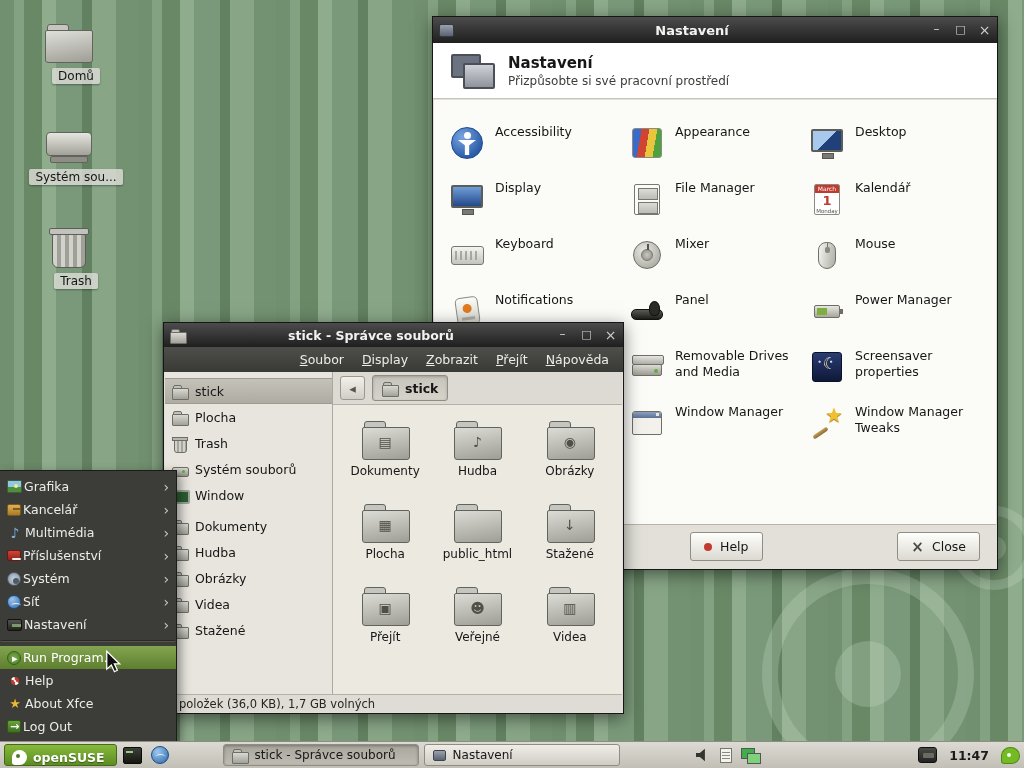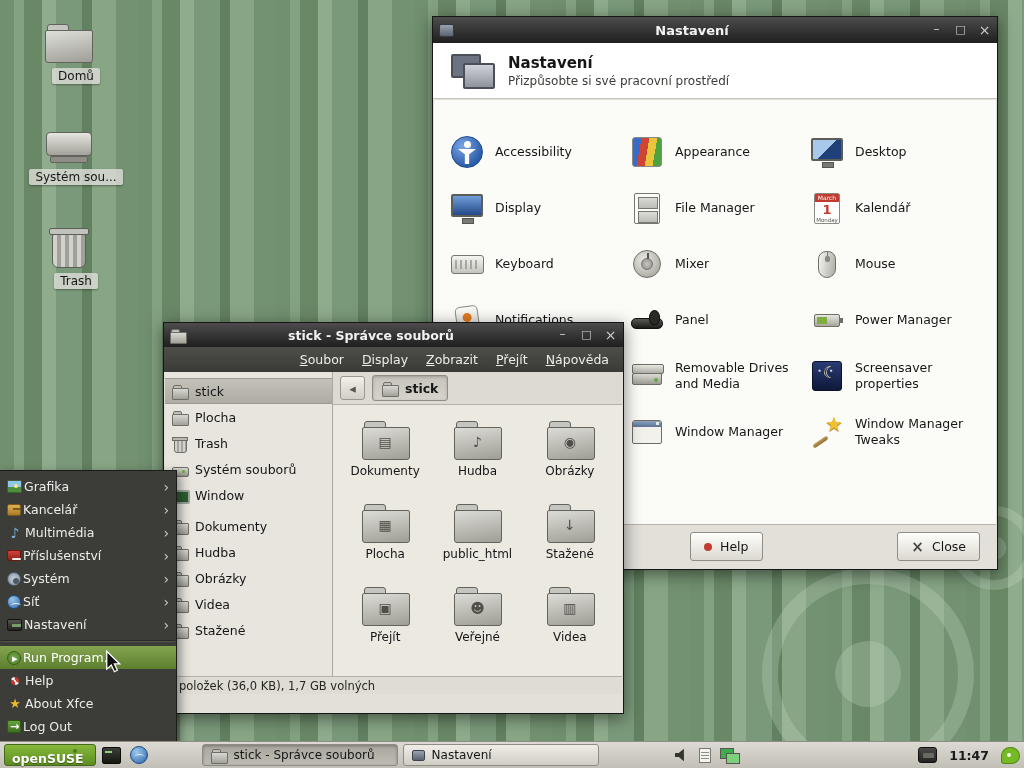--- a/index.html
+++ b/index.html
@@ -43,21 +43,21 @@
   .tb-appicon { width:15px; height:13px; flex:none; }
   .mini-settings { background:linear-gradient(#9aa2ae,#5a6370); border:1px solid #343a44; border-radius:2px; }
 
   
   #settings-win { left:432px; top:16px; width:566px; height:554px; z-index:20; }
   .s-header { height:56px; background:#fff; border-bottom:1px solid #c6c4bc; display:flex; align-items:center; gap:13px; padding:0 16px; }
   .s-title { font-size:15px; font-weight:bold; color:#161616; }
   .s-sub { font-size:12px; color:#3c3c38; margin-top:2px; }
   .s-body { position:absolute; left:1px; right:1px; top:83px; bottom:45px; background:#fbfbf8; padding:24px 10px 0 14px; }
   .s-grid { display:grid; grid-template-columns:1fr 1fr 1fr; grid-auto-rows:56px; column-gap:2px; }
-  .s-item { display:flex; align-items:center; gap:9px; }
+  .s-item { display:flex; align-items:flex-start; gap:9px; }
   .s-label { font-size:12.5px; color:#161616; line-height:1.25; }
   .btn-bar { position:absolute; left:1px; right:1px; bottom:1px; height:44px; background:#e2e0d8; border-top:1px solid #b6b4ac; }
   .btn { position:absolute; top:7px; display:inline-flex; align-items:center; gap:8px; height:29px; padding:0 13px; background:linear-gradient(#fefefc,#dbd9d0); border:1px solid #8f8d84; border-radius:3px; font-size:12.5px; color:#161616; font-family:inherit; }
   #help-btn { left:256px; }
   #close-btn { right:16px; }
   .buoy { width:8px; height:8px; border-radius:50%; border:4px dashed #c23b32; background:#fff; }
   .xmark::before { content:"×"; font-size:15px; font-weight:bold; color:#4a4a44; }
 
   
   .sic { width:38px; height:38px; flex:none; display:flex; align-items:center; justify-content:center; position:relative; }
@@ -124,21 +124,21 @@
   .fm-back { width:25px; height:24px; border:1px solid #9a988f; border-radius:3px; background:linear-gradient(#f2f0e8,#d0cec6); display:flex; align-items:center; justify-content:center; color:#55554e; }
   .fm-back::before { content:"◂"; font-size:13px; }
   .fm-path { height:26px; display:flex; align-items:center; gap:7px; padding:0 9px; border:1px solid #8f8d84; border-radius:3px; background:linear-gradient(#c7c4bc,#d6d3cb); box-shadow:inset 0 1px 3px rgba(0,0,0,.22); font-weight:bold; color:#161616; }
   .fm-files { flex:1; display:grid; grid-template-columns:repeat(3,1fr); grid-auto-rows:83px; padding:16px 6px 0; justify-items:center; }
   .file-item { width:88px; display:flex; flex-direction:column; align-items:center; gap:6px; }
   .file-label { font-size:12px; color:#161616; white-space:nowrap; }
   .big-folder { width:46px; height:37px; position:relative; }
   .big-folder::before { content:""; position:absolute; left:2px; top:0; width:20px; height:8px; background:#c6c6c0; border:1px solid #63635e; border-radius:3px 3px 0 0; }
   .big-folder::after { content:""; position:absolute; left:0; top:6px; width:46px; height:31px; background:linear-gradient(170deg,#dcdcd6,#9e9e96); border:1px solid #63635e; border-radius:2px 2px 3px 3px; }
   .big-folder .glyph { position:absolute; z-index:1; left:0; right:0; top:13px; text-align:center; font-size:14px; color:#504f48; }
-  .fm-status { position:absolute; left:1px; right:1px; bottom:19px; height:18px; background:#dedcd4; border-top:1px solid #b3b1a8; display:flex; align-items:center; padding-left:14px; font-size:11.5px; color:#26261f; }
+  .fm-status { position:absolute; left:1px; right:1px; bottom:1px; height:18px; background:#dedcd4; border-top:1px solid #b3b1a8; display:flex; align-items:center; padding-left:14px; font-size:11.5px; color:#26261f; }
 
   
   .sbi { position:relative; width:16px; height:15px; flex:none; }
   .sbi::before,.sbi::after { content:""; position:absolute; }
   .sbi.f::after { left:0; top:4px; width:15px; height:10px; background:linear-gradient(#d9d9d3,#a2a29a); border:1px solid #6e6e66; border-radius:1px; }
   .sbi.f::before { left:1px; top:1px; width:7px; height:4px; background:#c2c2bc; border:1px solid #6e6e66; border-radius:2px 2px 0 0; }
   .sbi.trash2::after { left:2px; top:4px; width:11px; height:11px; background:repeating-linear-gradient(90deg,#d2d2cc 0 2px,#a6a69e 2px 4px); border:1px solid #6e6e66; border-radius:1px 1px 3px 3px; }
   .sbi.trash2::before { left:0; top:1px; width:14px; height:2px; background:#b8b8b0; border:1px solid #6e6e66; }
   .sbi.drive::after { left:0; top:5px; width:15px; height:8px; background:linear-gradient(#d8d8d2,#96968e); border:1px solid #6e6e66; border-radius:2px; }
   .sbi.drive::before { left:10px; top:8px; width:3px; height:3px; background:#5fae3f; border-radius:50%; z-index:1; }
@@ -171,21 +171,21 @@
   .mi-help { width:8px; height:8px; border-radius:50%; background:#fff; border:3px dashed #c23b32; }
   .mi-about::before { content:"★"; font-size:13px; color:#e8b92a; }
   .mi-logout { width:14px; height:13px; background:linear-gradient(#6aa23f,#3f7020); border:1px solid #2f5a14; border-radius:2px; }
   .mi-logout::before { content:"→"; position:absolute; left:2px; top:-1px; font-size:11px; font-weight:bold; color:#fff; }
 
   
   #cursor { position:absolute; left:104px; top:650px; z-index:100; }
 
   
   #taskbar { position:absolute; left:0; right:0; bottom:0; height:27px; background:linear-gradient(#dcdad3,#c2bfb6); border-top:1px solid #8e8c83; display:flex; align-items:center; gap:5px; padding:0 4px; z-index:60; }
-  .start-btn { height:22px; display:flex; align-items:flex-end; gap:6px; padding:0 11px 0 7px; background:linear-gradient(#86b93c,#5d8d21); border:1px solid #44691a; border-radius:3px; color:#fff; font-weight:bold; font-size:12.5px; text-shadow:0 1px 1px rgba(0,0,0,.4);flex-direction:column; }
+  .start-btn { height:22px; display:flex; align-items:flex-end; gap:6px; padding:0 11px 0 7px; background:linear-gradient(#86b93c,#5d8d21); border:1px solid #44691a; border-radius:3px; color:#fff; font-weight:bold; font-size:12.5px; text-shadow:0 1px 1px rgba(0,0,0,.4); }
   .geeko { width:15px; height:15px; position:relative; }
   .geeko::before { content:""; position:absolute; inset:0; border-radius:55% 55% 55% 18%; background:#fff; }
   .geeko::after { content:""; position:absolute; left:4px; top:4px; width:4px; height:4px; border-radius:50%; background:#4e7a1e; }
   .launcher { width:22px; height:22px; display:flex; align-items:center; justify-content:center; }
   .l-terminal { width:19px; height:17px; background:linear-gradient(#3c3f3a,#15170f); border:1px solid #0a0c08; border-radius:2px; position:relative; }
   .l-terminal::before { content:""; position:absolute; left:2px; top:3px; width:7px; height:2px; background:#8fd07a; }
   .l-browser { width:18px; height:18px; border-radius:50%; background:radial-gradient(circle at 35% 30%,#9cc8ee,#2a66a8); border:1px solid #1c4a80; position:relative; }
   .l-browser::before { content:""; position:absolute; left:3px; top:7px; width:11px; height:5px; border-radius:50%; border-top:1px solid rgba(255,255,255,.8); }
   .gap1 { width:42px; flex:none; }
   .gap2 { width:66px; flex:none; }

